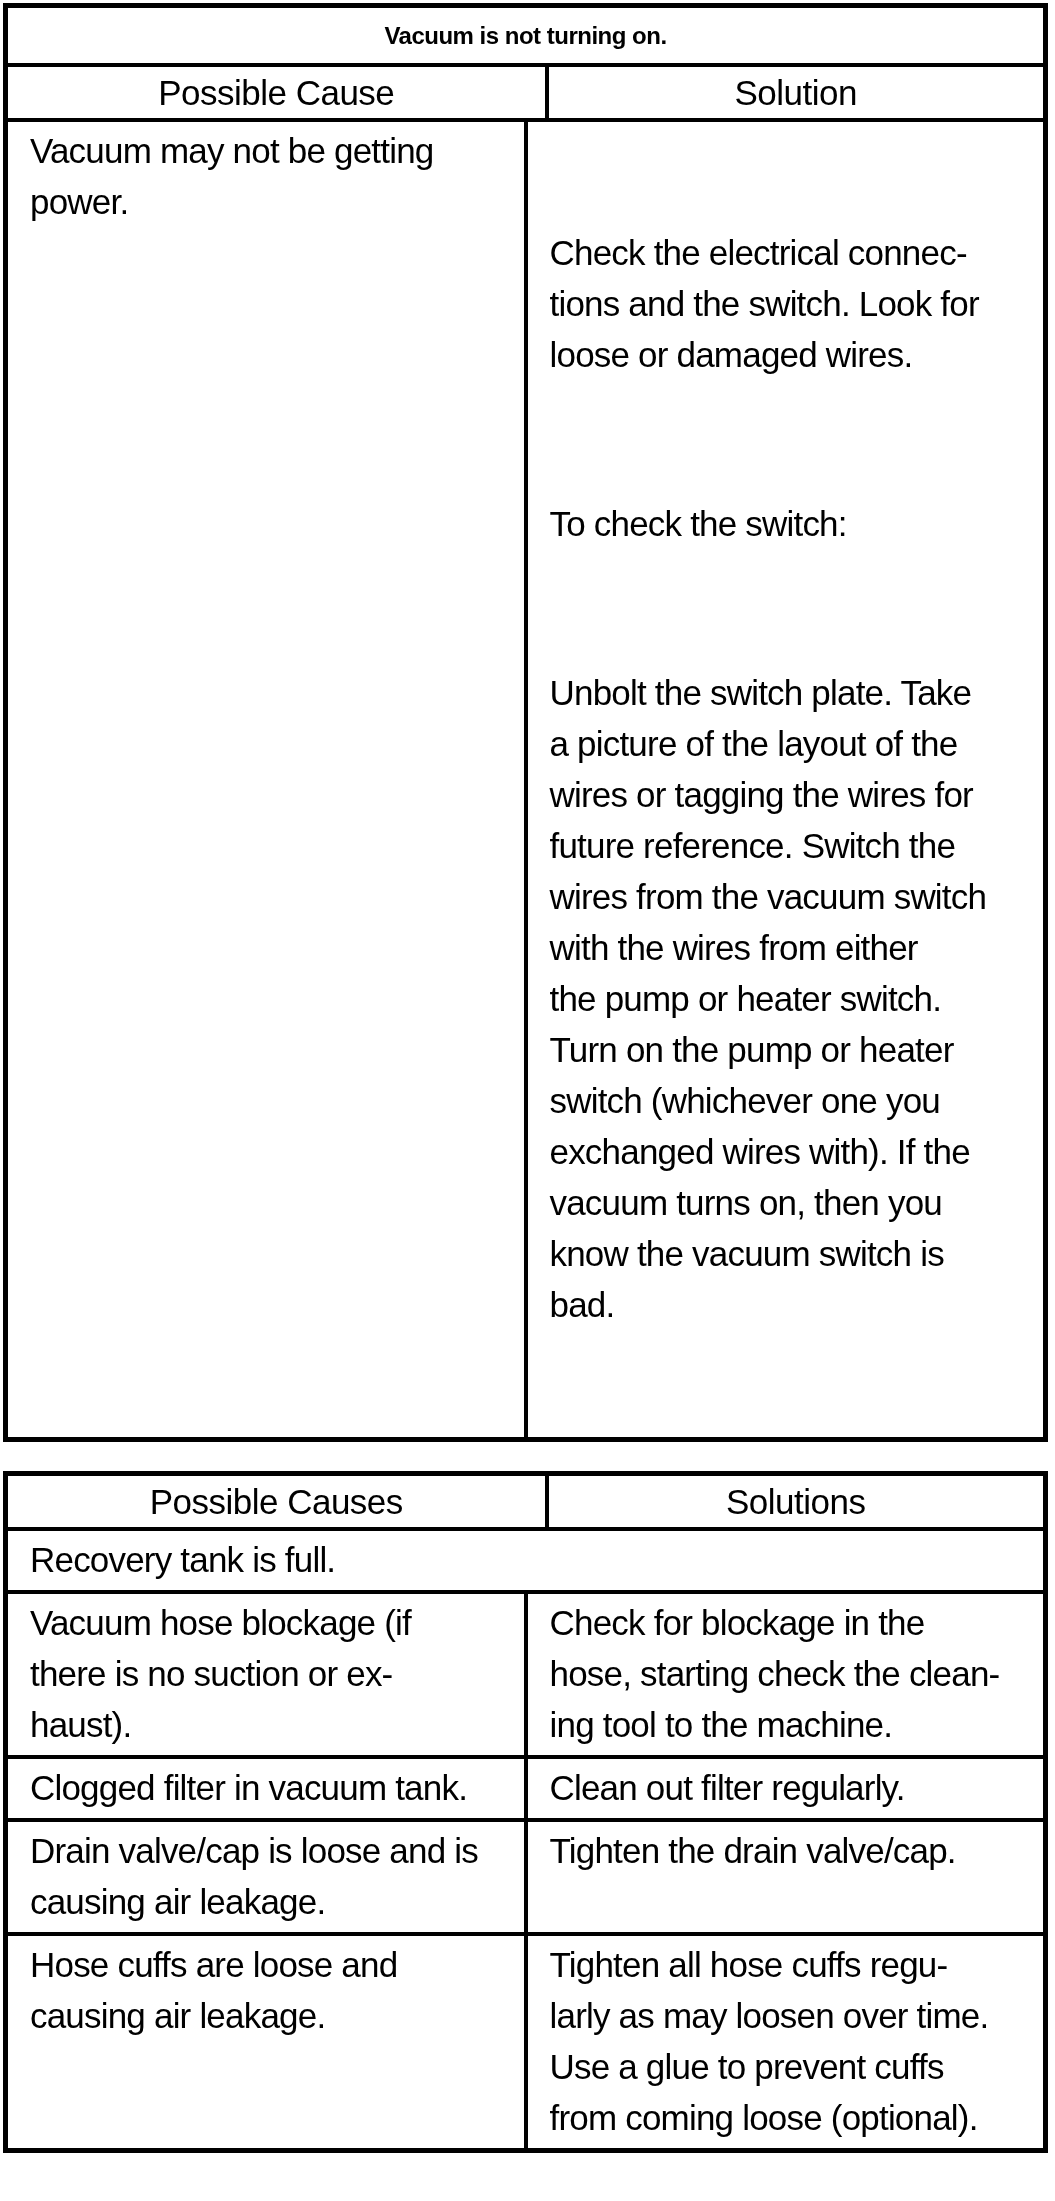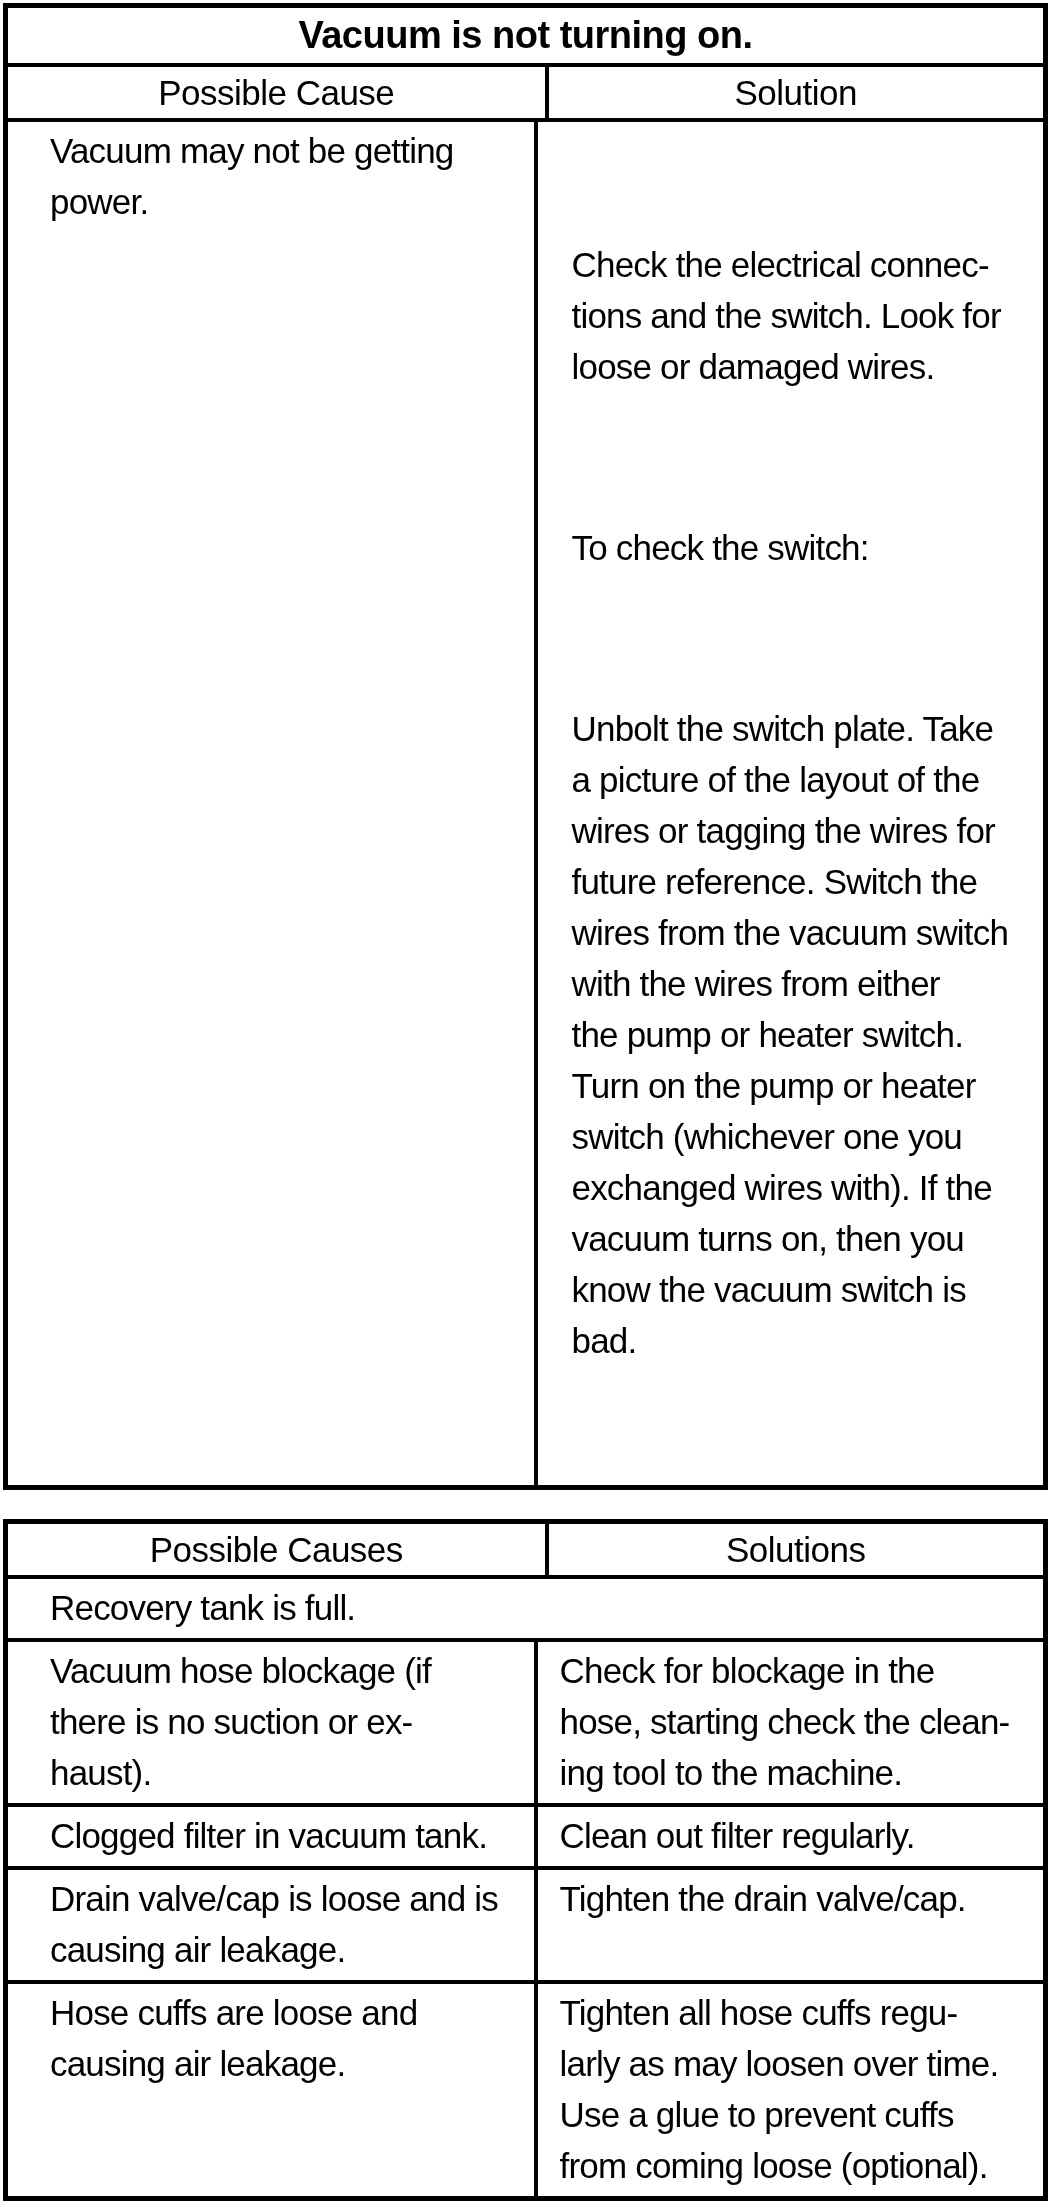--- a/index.html
+++ b/index.html
@@ -20,54 +20,54 @@
     width: 1045px;
     box-sizing: border-box;
     border: 5px solid #000000;
     background: #ffffff;
     margin-bottom: 29px;
   }
   .trouble-table:last-child { margin-bottom: 0; }
   .title-row {
     text-align: center;
     font-weight: 700;
-    font-size: 38px;
+    font-size: 24px;
     line-height: 51px;
     letter-spacing: -0.5px;
     padding: 2px 0;
     border-bottom: 4px solid #000000;
   }
   .header-row {
     display: flex;
     border-bottom: 4px solid #000000;
   }
   .header-cell {
     flex: 1 1 0;
     text-align: center;
     font-size: 35px;
     line-height: 51px;
     letter-spacing: -0.5px;
     margin-left: 21px;
   }
   .header-cell + .header-cell { border-left: 4px solid #000000; }
-  .body-row { display: flex; padding-left: 20px; }
+  .body-row { display: flex; }
   .body-row + .body-row { border-top: 4px solid #000000; }
   .tall-row { min-height: 938px; }
   .cell {
     flex: 1 1 0;
     box-sizing: border-box;
     padding: 3px 12px 5px 22px;
     font-size: 35px;
     line-height: 51px;
     letter-spacing: -0.8px;
     white-space: pre;
     overflow: hidden;
   }
   .cell + .cell { border-left: 4px solid #000000; }
-  .cell p { margin: 12px; }
+  .cell p { margin: 0; }
   .cell p + p { margin-top: 16px; }
 </style>
 </head>
 <body>
 
 <div class="page">
 
   <div class="trouble-table">
     <div class="title-row">Vacuum is not turning on.</div>
     <div class="header-row">

